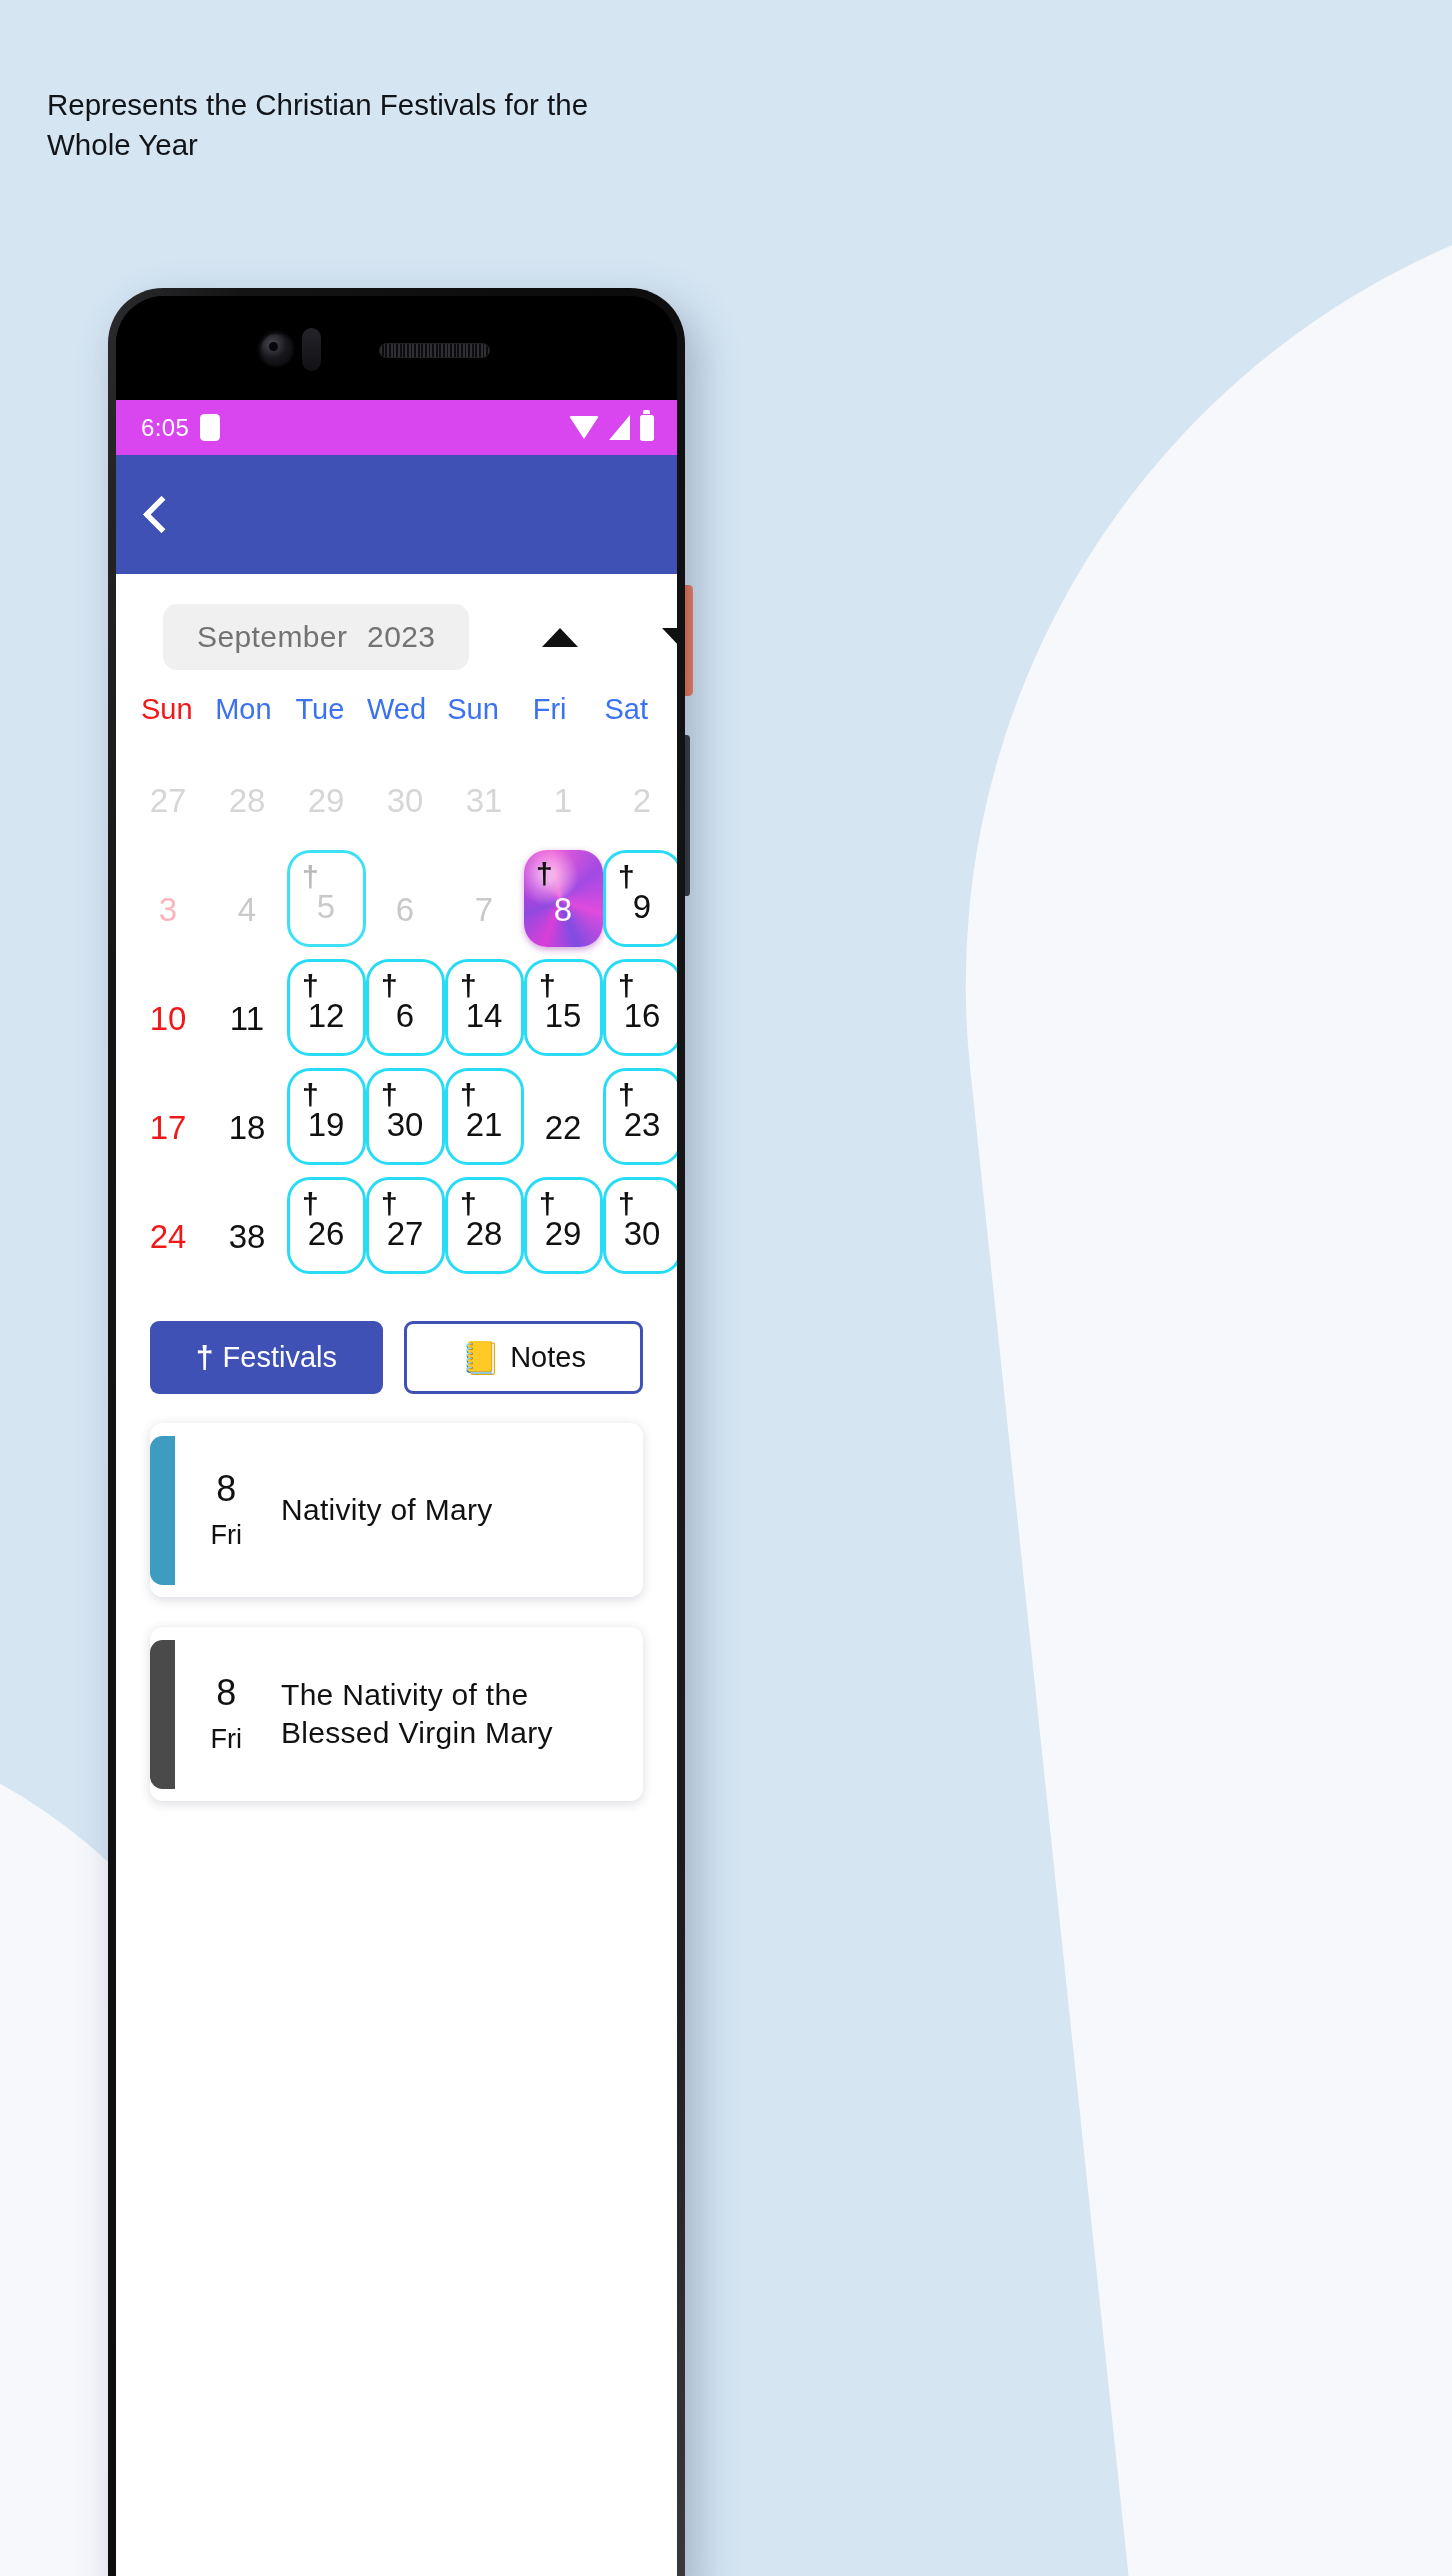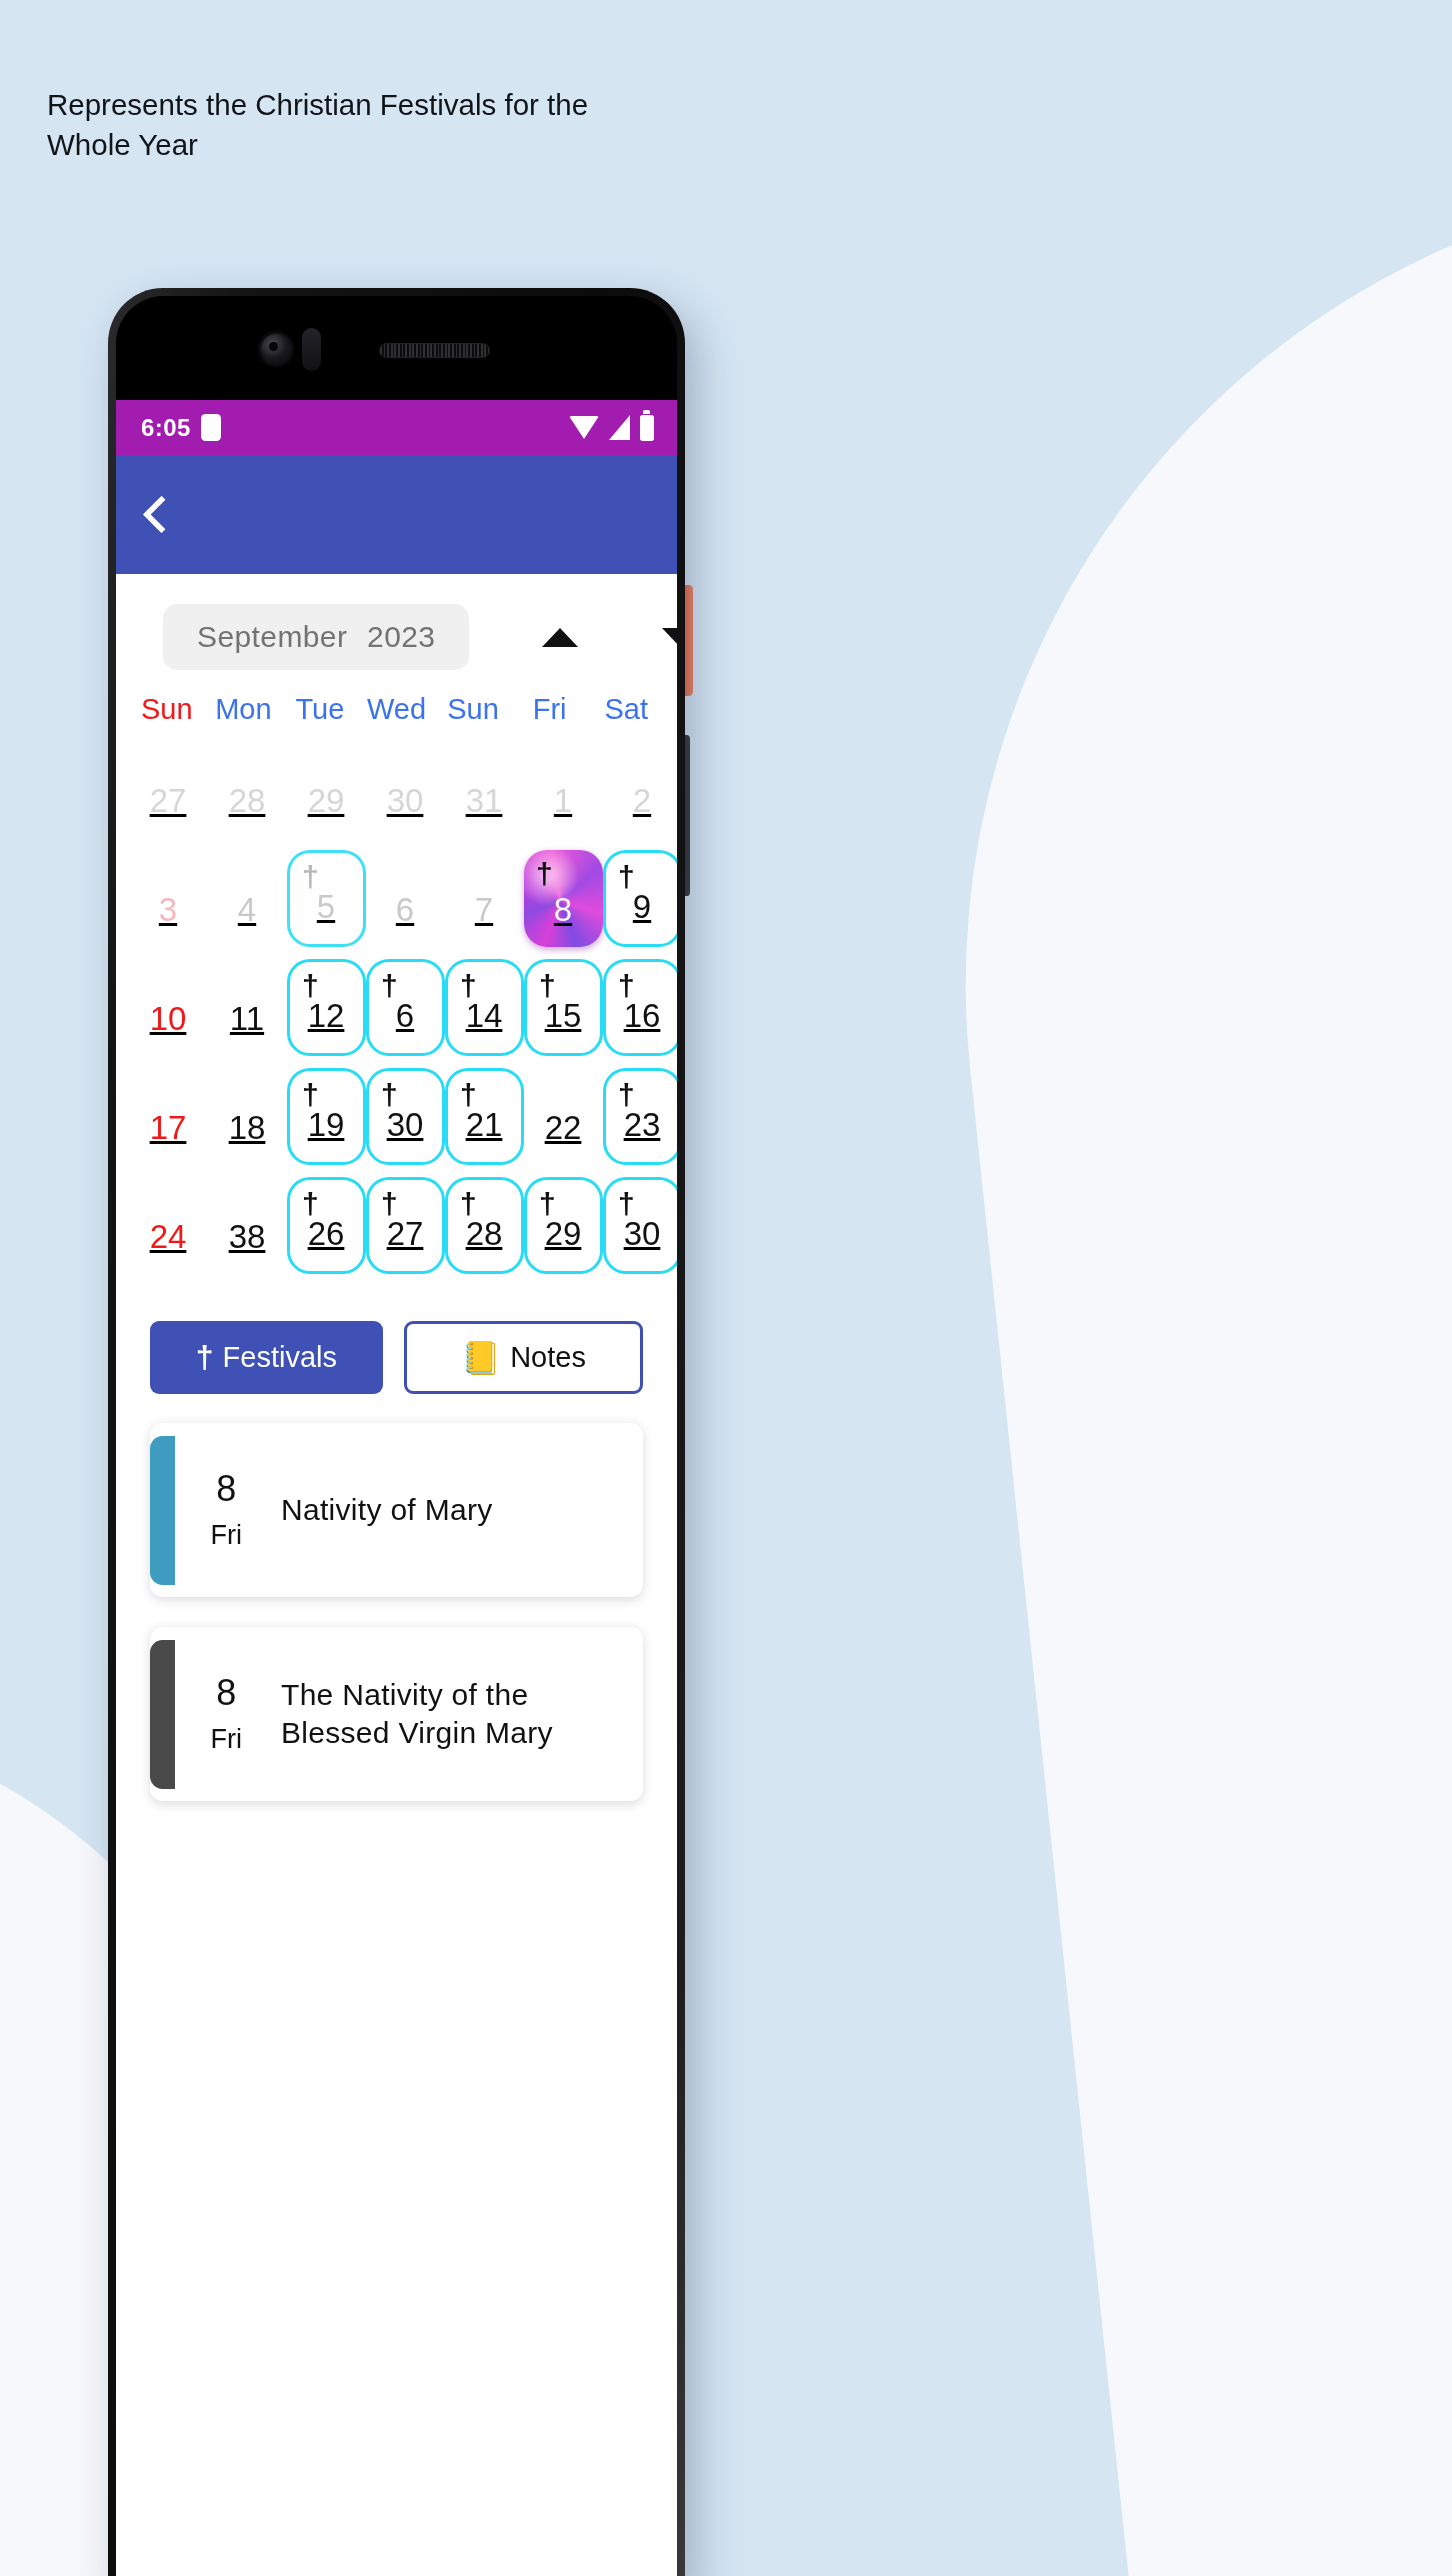--- a/index.html
+++ b/index.html
@@ -108,24 +108,23 @@
 
   
   .screen {
     position:absolute; top:104px; left:0; right:0; bottom:0;
     background:#ffffff;
     overflow:hidden;
   }
 
   
   .statusbar {
-    height:55px; background:#a21caf;
+    height:55px; background:#d946ef;
     display:flex; align-items:center; justify-content:space-between;
     padding: 0 23px 0 25px;
-    font-weight: bold;
   }
   .sb-left { display:flex; align-items:center; gap:10.7px; }
   .sb-time { color:#fff; font-size:24px; letter-spacing:0.4px; }
   .sb-chip { width:19.7px; height:27px; background:#fff; border-radius:4.5px; }
   .sb-right { display:flex; align-items:center; gap:9.8px; }
   .ic-wifi { width:0;height:0; border-left:15px solid transparent; border-right:15px solid transparent; border-top:23px solid #fff; border-radius:2.7px; }
   .ic-signal { width:0;height:0; border-left:21.5px solid transparent; border-bottom:25px solid #fff; }
   .ic-batt { width:14.3px; height:26px; background:#fff; border-radius:2.7px; position:relative; }
   .ic-batt::before { content:""; position:absolute; top:-4.5px; left:3.6px; width:7.2px; height:3.6px; background:#fff; border-radius:1.8px 1.8px 0 0; }
 
@@ -159,21 +158,21 @@
   .tri-down { width:0;height:0; border-left:18px solid transparent; border-right:18px solid transparent; border-top:19.7px solid #111; }
 
   
   .weekdays { display:grid; grid-template-columns: repeat(7,1fr); padding: 23px 12.5px 0 12.5px; }
   .wd { text-align:center; font-size:29px; color:#3b72f0; font-weight:400; }
   .wd.sun { color:#f01818; }
 
   
   .weeks { padding: 9px 12.5px 0 12.5px; }
   .week { display:grid; grid-template-columns: repeat(7,1fr); }
-  .cellwrap { height:109px; display:flex; align-items:center; justify-content:center;text-decoration:underline; }
+  .cellwrap { height:109px; display:flex; align-items:center; justify-content:center; }
   .cell {
     width:79px; height:97px;
     display:flex; align-items:flex-end; justify-content:center;
     position:relative; border-radius:23px;
     font-size:33px; color:#111; padding-bottom:18px;
   }
   .cell.out { color:#d6d6d6; }
   .cell.sun { color:#f01818; }
   .cell.sun.dim { color:#f7b7bd; }
   .cell.dim { color:#c9c9c9; }

